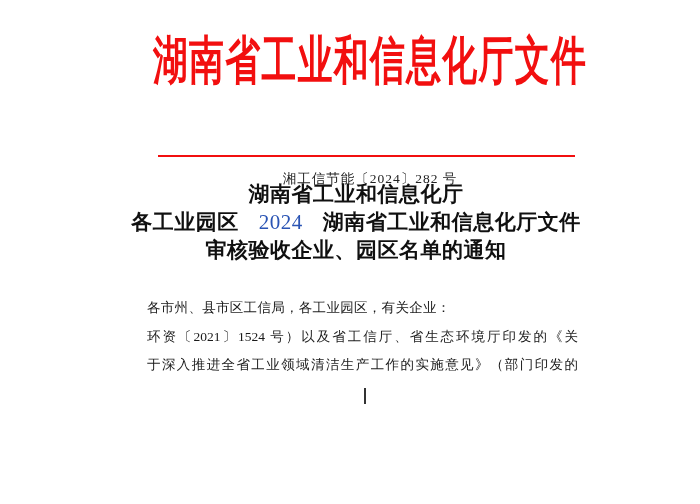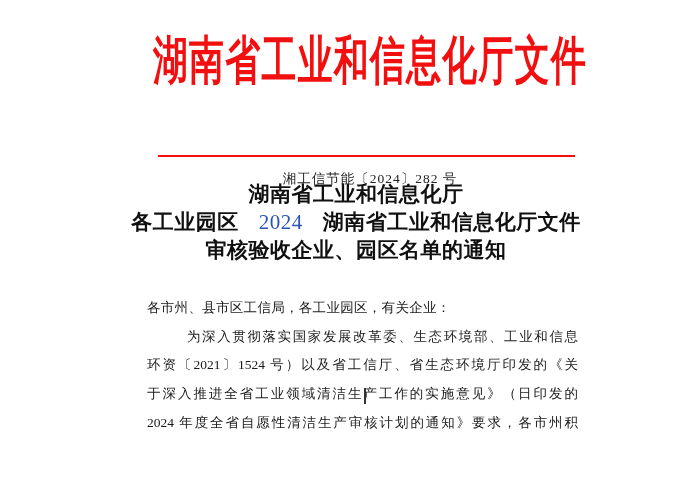--- a/index.html
+++ b/index.html
@@ -111,21 +111,19 @@
   <div class="divider"></div>
 
   <div class="title">
     <div>湖南省工业和信息化厅</div>
     <div><span>各工业园区</span><span class="year">2024</span><span>湖南省工业和信息化厅文件</span></div>
     <div>审核验收企业、园区名单的通知</div>
   </div>
 
   <div class="body-text">
     <div class="line salutation">各市州、县市区工信局，各工业园区，有关企业：</div>
-    <div class="line indent">为深入贯彻落实国家发展改革委、生态环境部、工业和信息</div>
     <div class="line">环资〔2021〕1524 号）以及省工信厅、省生态环境厅印发的《关</div>
-    <div class="line">于深入推进全省工业领域清洁生产工作的实施意见》（日印发的</div>
-    <div class="line">2024 年度全省自愿性清洁生产审核计划的通知》要求，各市州积</div>
+    <div class="line">于深入推进全省工业领域清洁生产工作的实施意见》（部门印发的</div>
   </div>
 
   <div class="cursor"></div>
 
 </div>
 
 </body></html>

